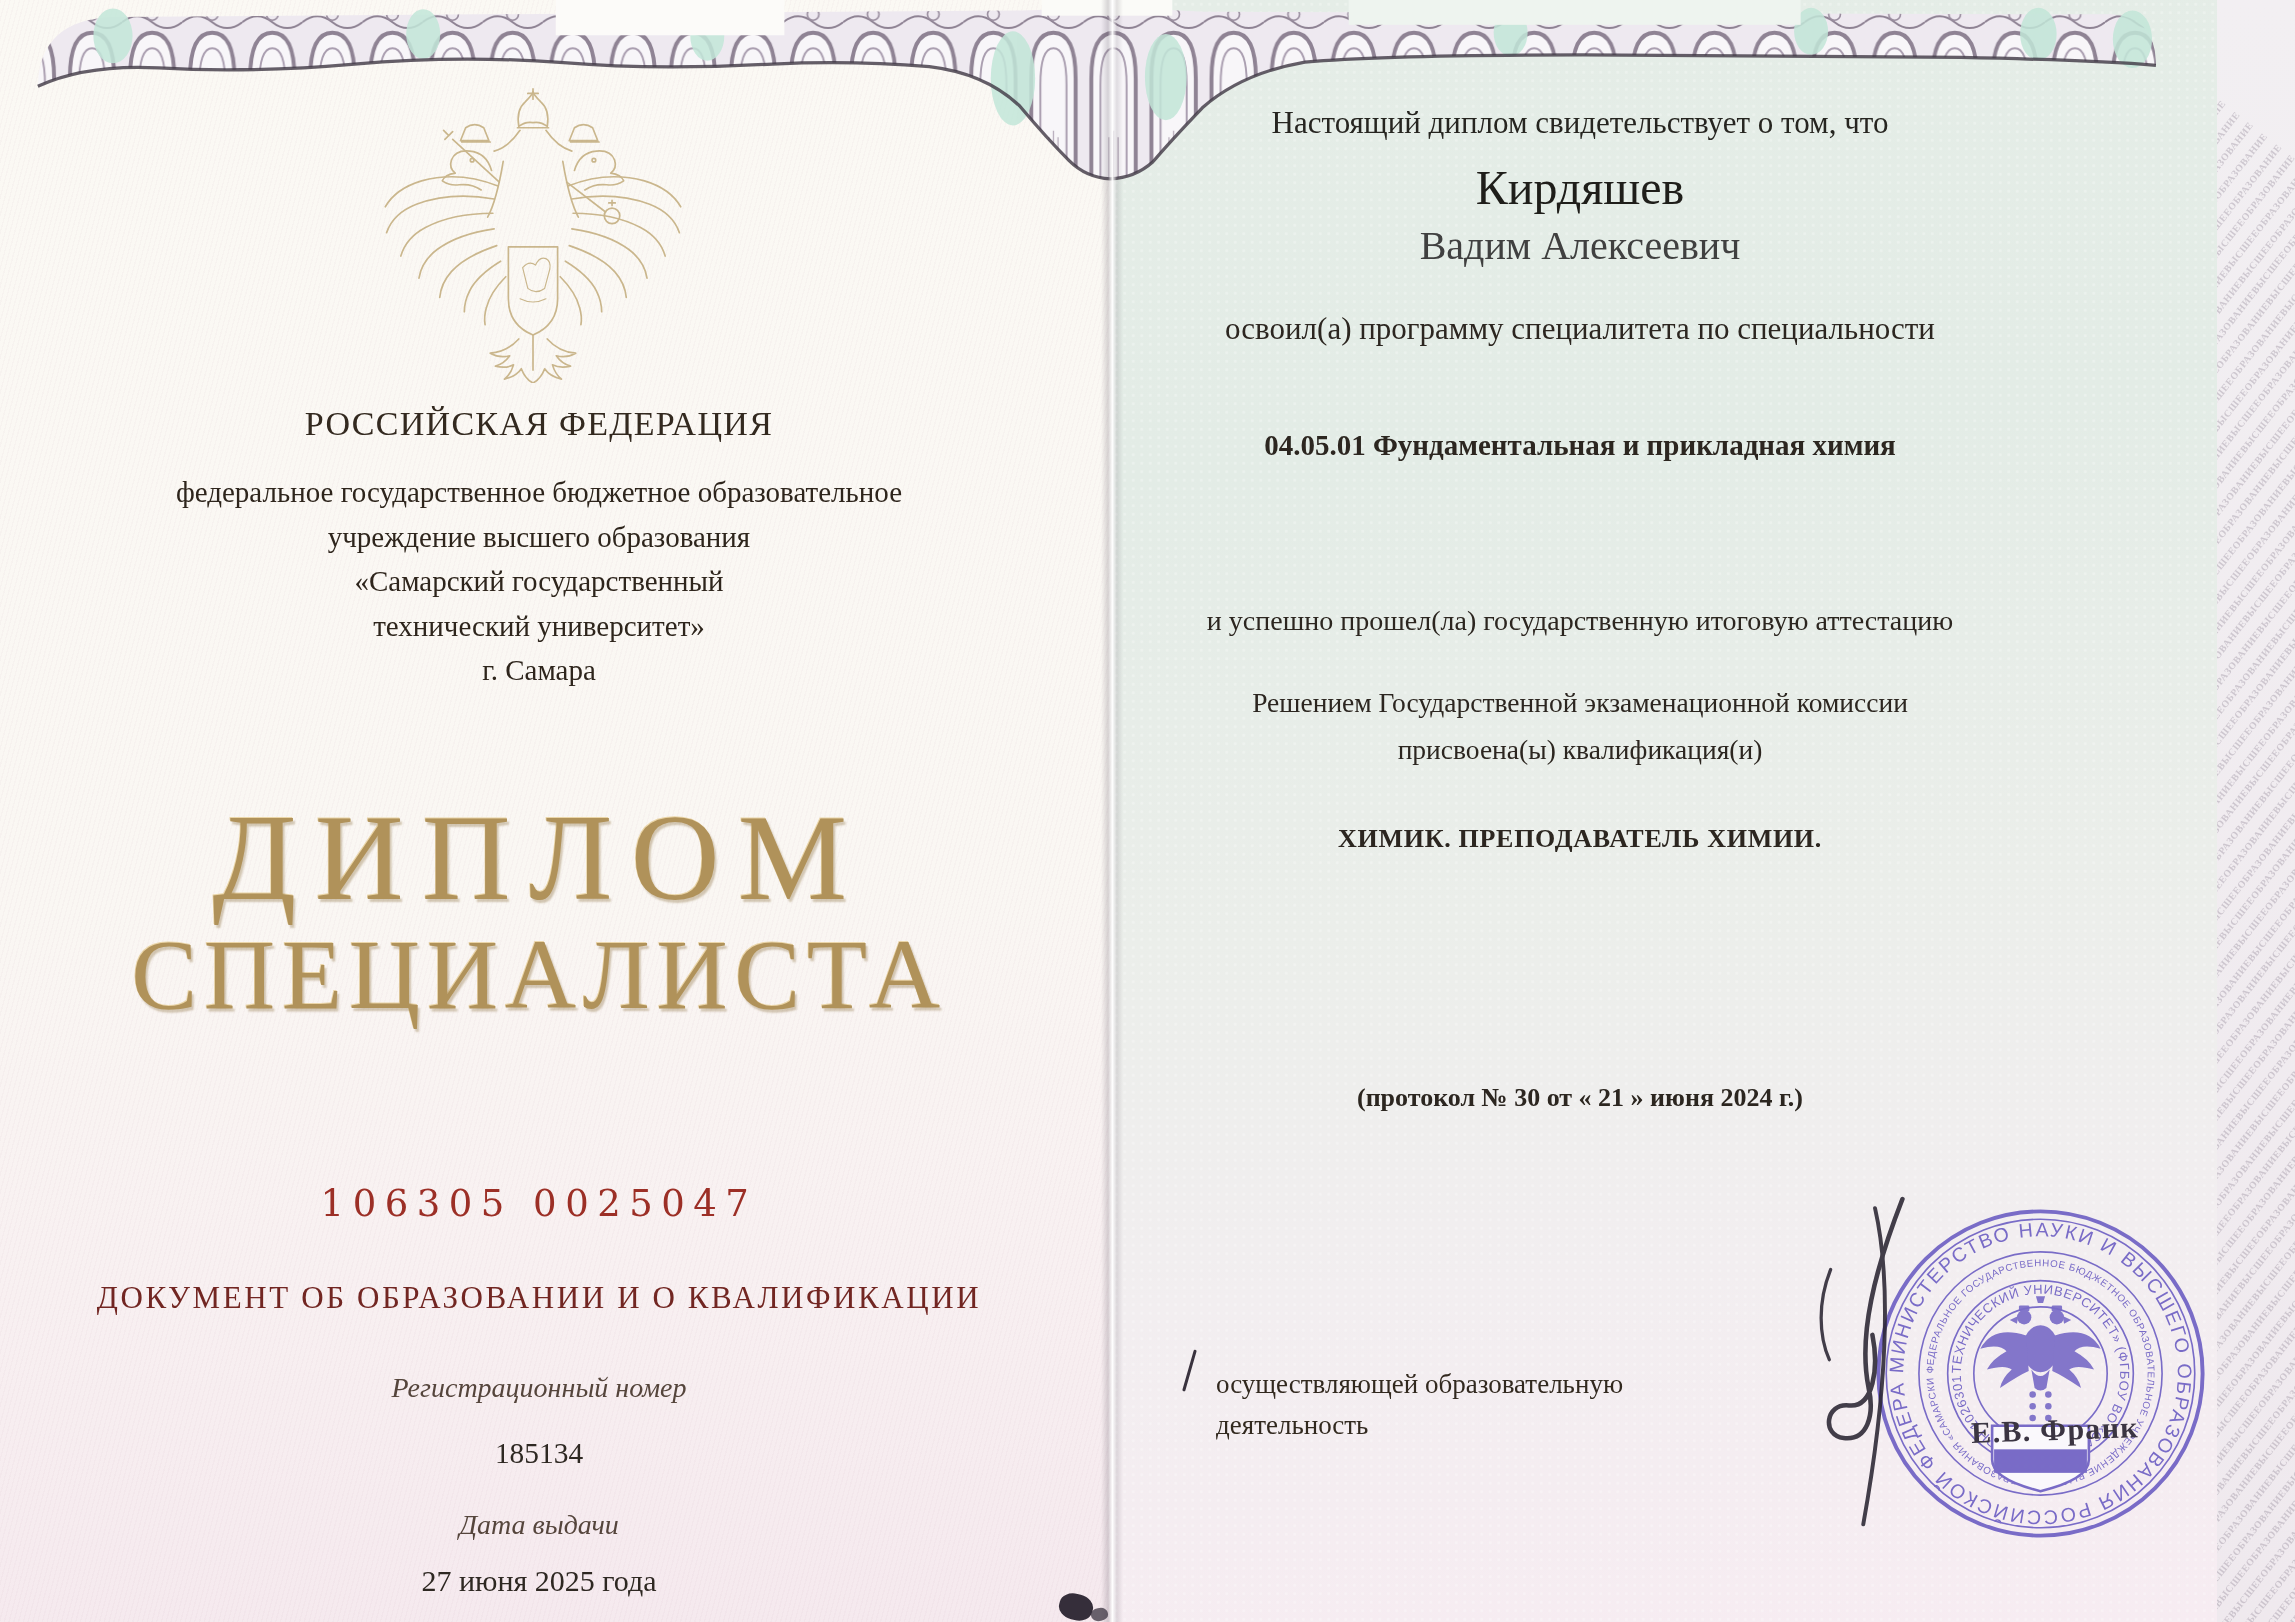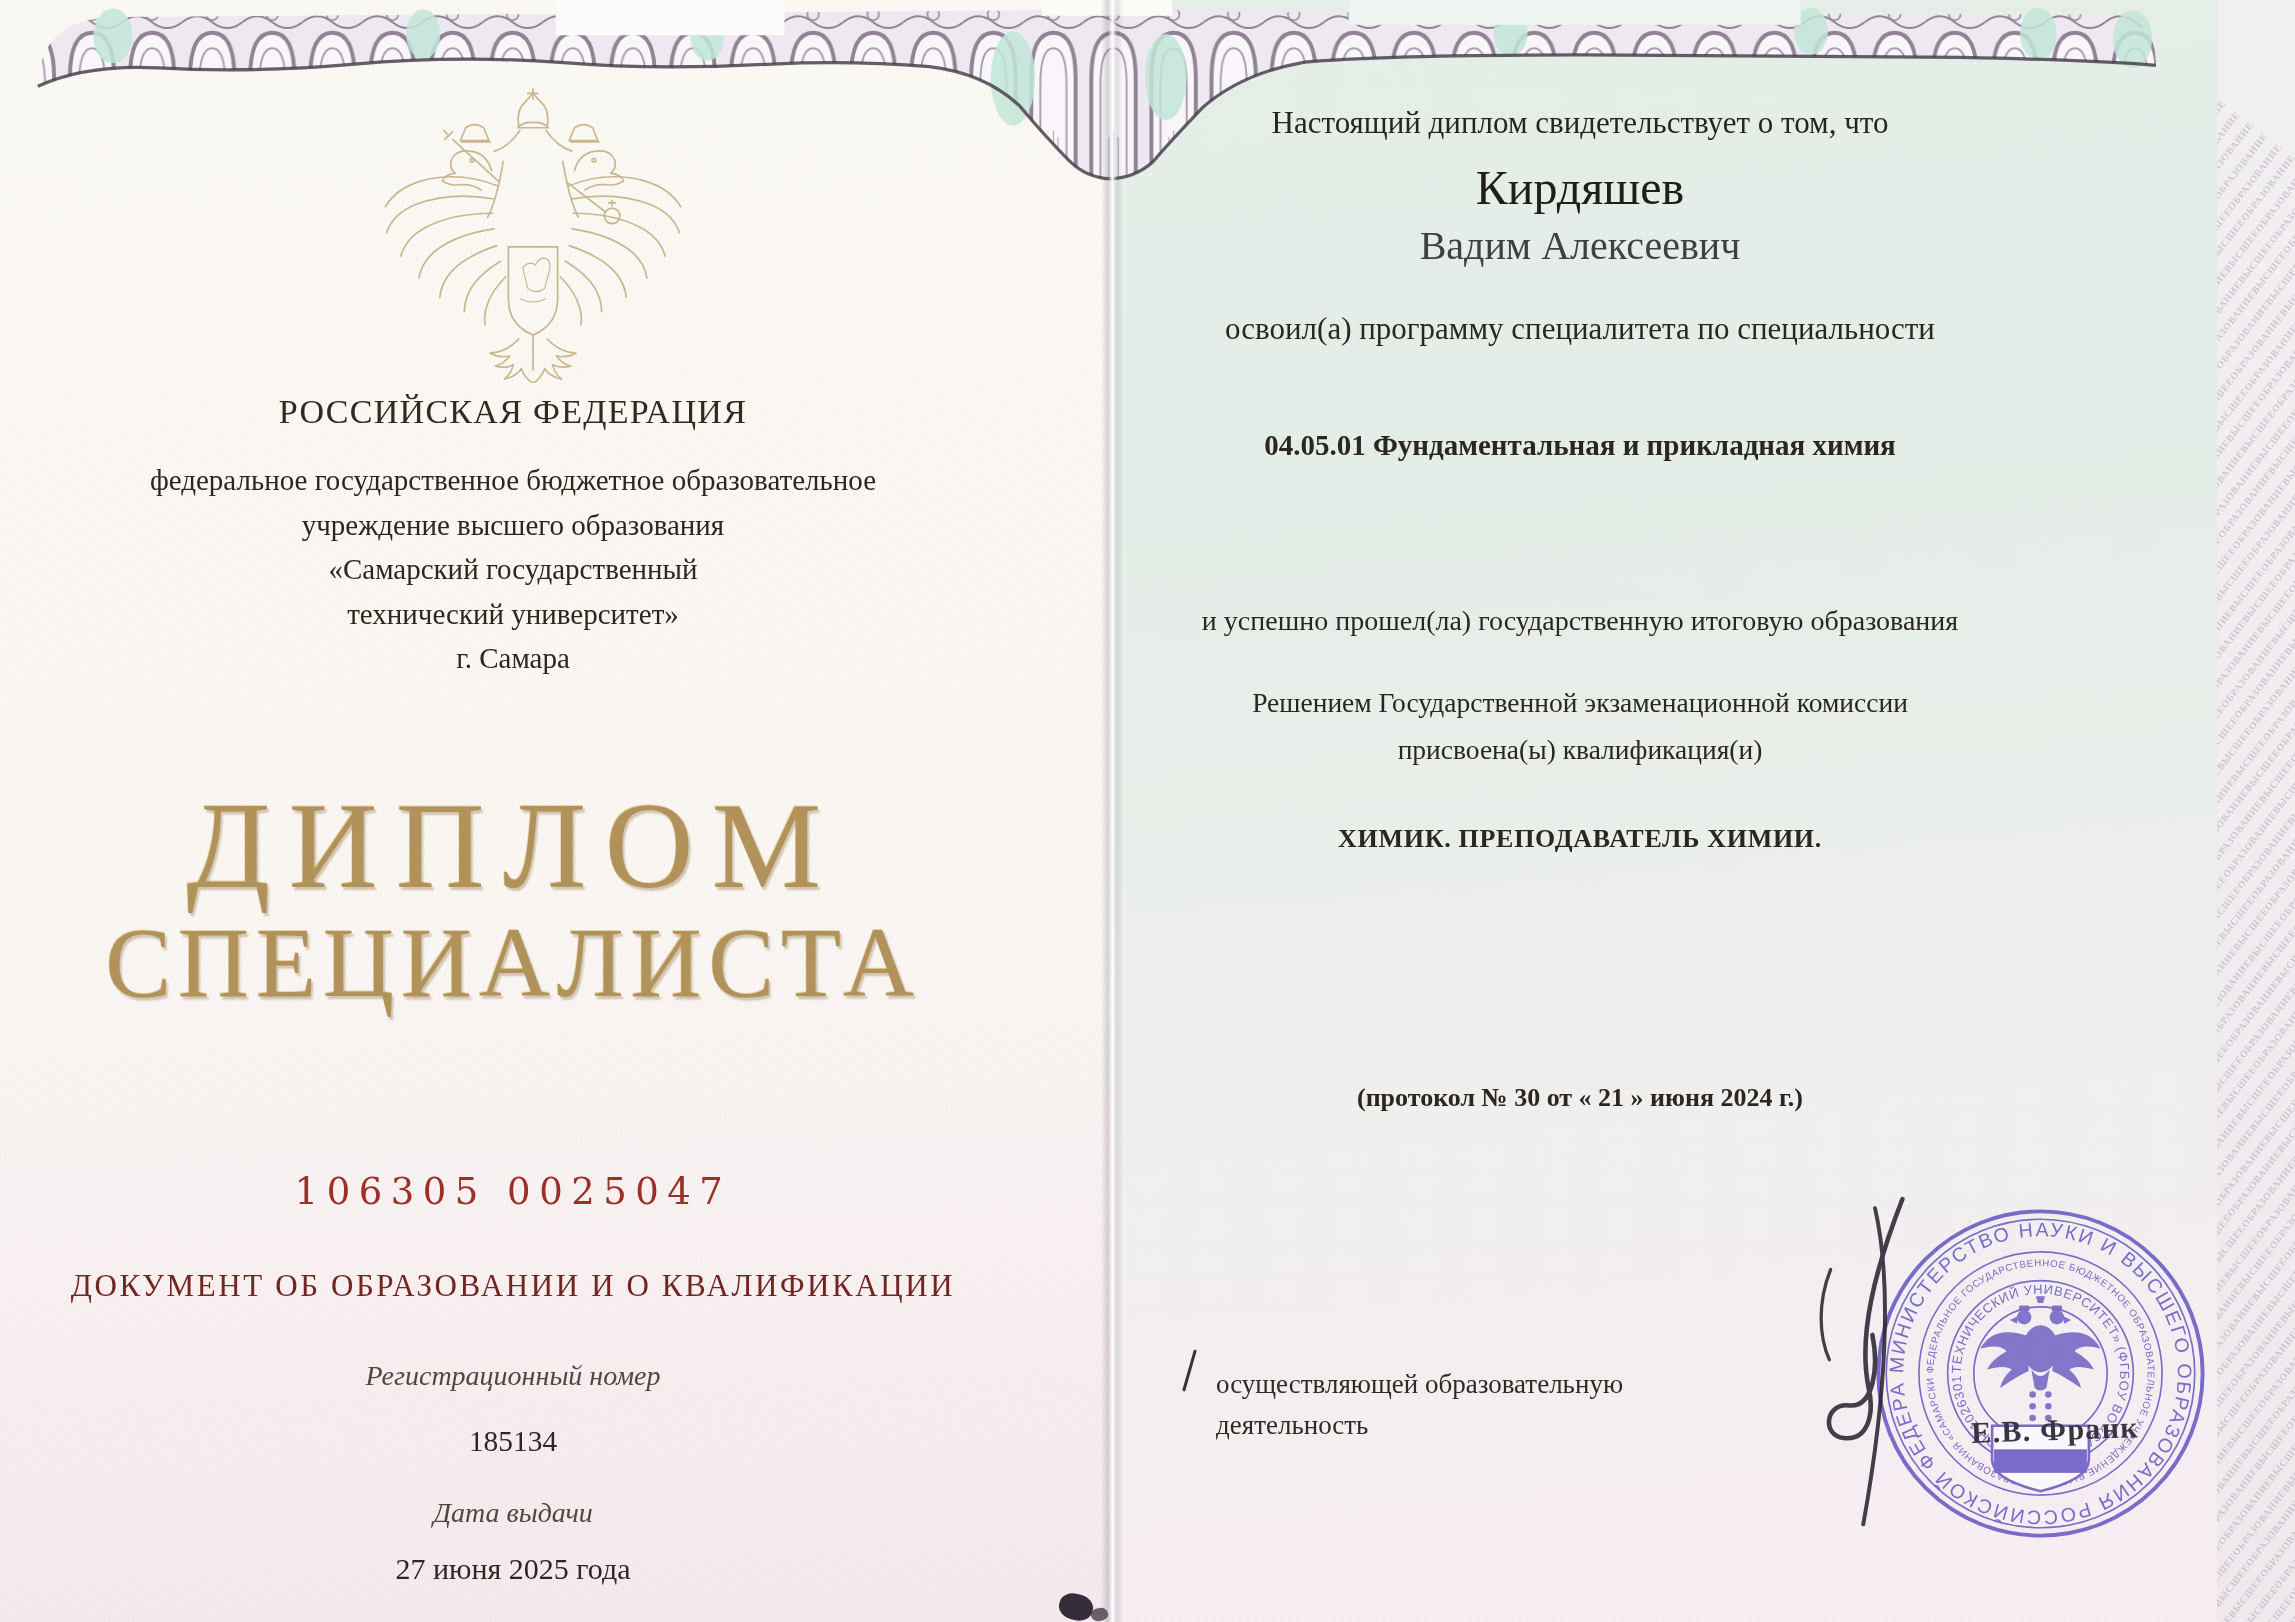--- a/index.html
+++ b/index.html
@@ -28,21 +28,21 @@
   
   .edge-strip{position:absolute;left:2217px;top:0;width:79px;height:1622px;overflow:hidden;z-index:4;
     background:linear-gradient(180deg,#f2eff2,#efe9ee);}
   .edge-inner{position:absolute;left:-1008px;top:-563px;width:2094px;height:2748px;
     transform:rotate(-52deg);transform-origin:center;
     font-family:"Liberation Serif",serif;font-size:9.8px;line-height:17.7px;letter-spacing:0.7px;
     color:rgba(148,138,152,.38);white-space:pre;font-weight:bold;}
 
   
   .t{position:absolute;color:var(--ink);white-space:nowrap;z-index:10;}
-  .lcenter{left:513px;transform:translateX(-50%);text-align:right;}
+  .lcenter{left:539px;transform:translateX(-50%);text-align:right;margin-top:12px;}
   .rcenter{left:1580px;transform:translateX(-50%);text-align:center;}
 
   .country{top:393px;font-size:34px;letter-spacing:1.3px;color:#33291f;}
   .inst{top:458px;font-size:29px;line-height:44px;color:#2e251c;white-space:nowrap;}
   .title1{top:775px;font-size:123px;letter-spacing:18.3px;color:var(--gold);
     text-shadow:2px 2.6px 2px rgba(135,105,55,.35),-0.7px -0.7px 0 rgba(230,205,150,.8);}
   .title2{top:906px;font-size:99px;letter-spacing:6.5px;color:var(--gold);
     text-shadow:2px 2.6px 2px rgba(135,105,55,.35),-0.7px -0.7px 0 rgba(230,205,150,.8);}
   .serial{top:1170px;font-size:37px;letter-spacing:8.5px;color:var(--serial-red);font-family:"DejaVu Serif",serif;}
   .subtitle{top:1268px;font-size:31px;letter-spacing:2.6px;color:var(--subtitle-red);}
@@ -167,21 +167,21 @@
   <div class="t lcenter script-label reg-label">Регистрационный номер</div>
   <div class="t lcenter reg-value">185134</div>
   <div class="t lcenter script-label date-label">Дата выдачи</div>
   <div class="t lcenter date-value">27 июня 2025 года</div>
 
   <div class="t rcenter intro">Настоящий диплом свидетельствует о том, что</div>
   <div class="t rcenter surname">Кирдяшев</div>
   <div class="t rcenter gname">Вадим Алексеевич</div>
   <div class="t rcenter program">освоил(а) программу специалитета по специальности</div>
   <div class="t rcenter specialty">04.05.01 Фундаментальная и прикладная химия</div>
-  <div class="t rcenter attestation">и успешно прошел(ла) государственную итоговую образования</div>
+  <div class="t rcenter attestation">и успешно прошел(ла) государственную итоговую аттестацию</div>
   <div class="t rcenter commission1">Решением Государственной экзаменационной комиссии</div>
   <div class="t rcenter commission2">присвоена(ы) квалификация(и)</div>
   <div class="t rcenter qualification">ХИМИК. ПРЕПОДАВАТЕЛЬ ХИМИИ.</div>
   <div class="t rcenter protocol">(протокол № 30 от « 21 » июня 2024 г.)</div>
 
   <div class="pen-slash"></div>
   <div class="role">
     <div>осуществляющей образовательную</div>
     <div>деятельность</div>
   </div>

